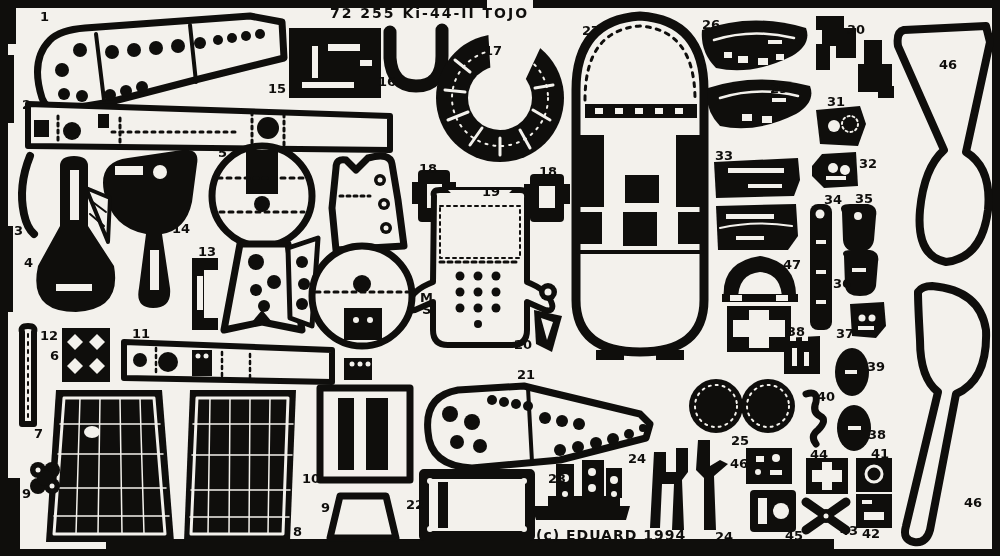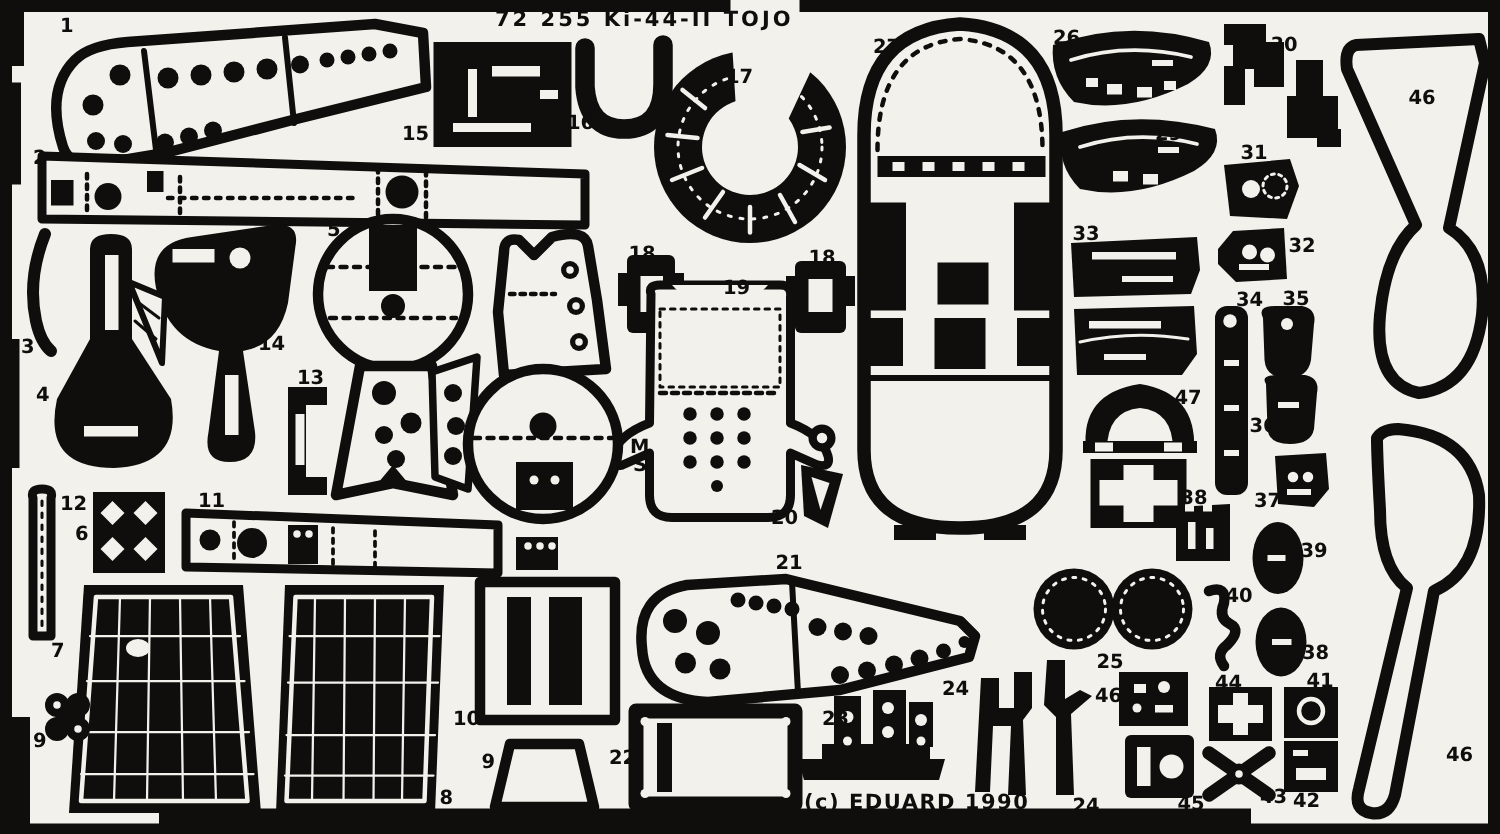--- a/index.html
+++ b/index.html
@@ -387,14 +387,14 @@
       <text x="810" y="459" class="plabel">44</text>
       <text x="785" y="540" class="plabel">45</text>
       <text x="939" y="69" class="plabel">46</text>
       <text x="730" y="468" class="plabel">46</text>
       <text x="964" y="507" class="plabel">46</text>
       <text x="783" y="269" class="plabel">47</text>
       <text x="420" y="302" class="plabel" font-size="11">M</text>
       <text x="422" y="314" class="plabel" font-size="11">S</text>
     </svg>
   <div id="title" class="overlay-text">72 255 Ki-44-II TOJO</div>
-  <div id="copyright" class="overlay-text">(c) EDUARD 1990</div>
+  <div id="copyright" class="overlay-text">(c) EDUARD 1994</div>
 </div>
 
 </body></html>

